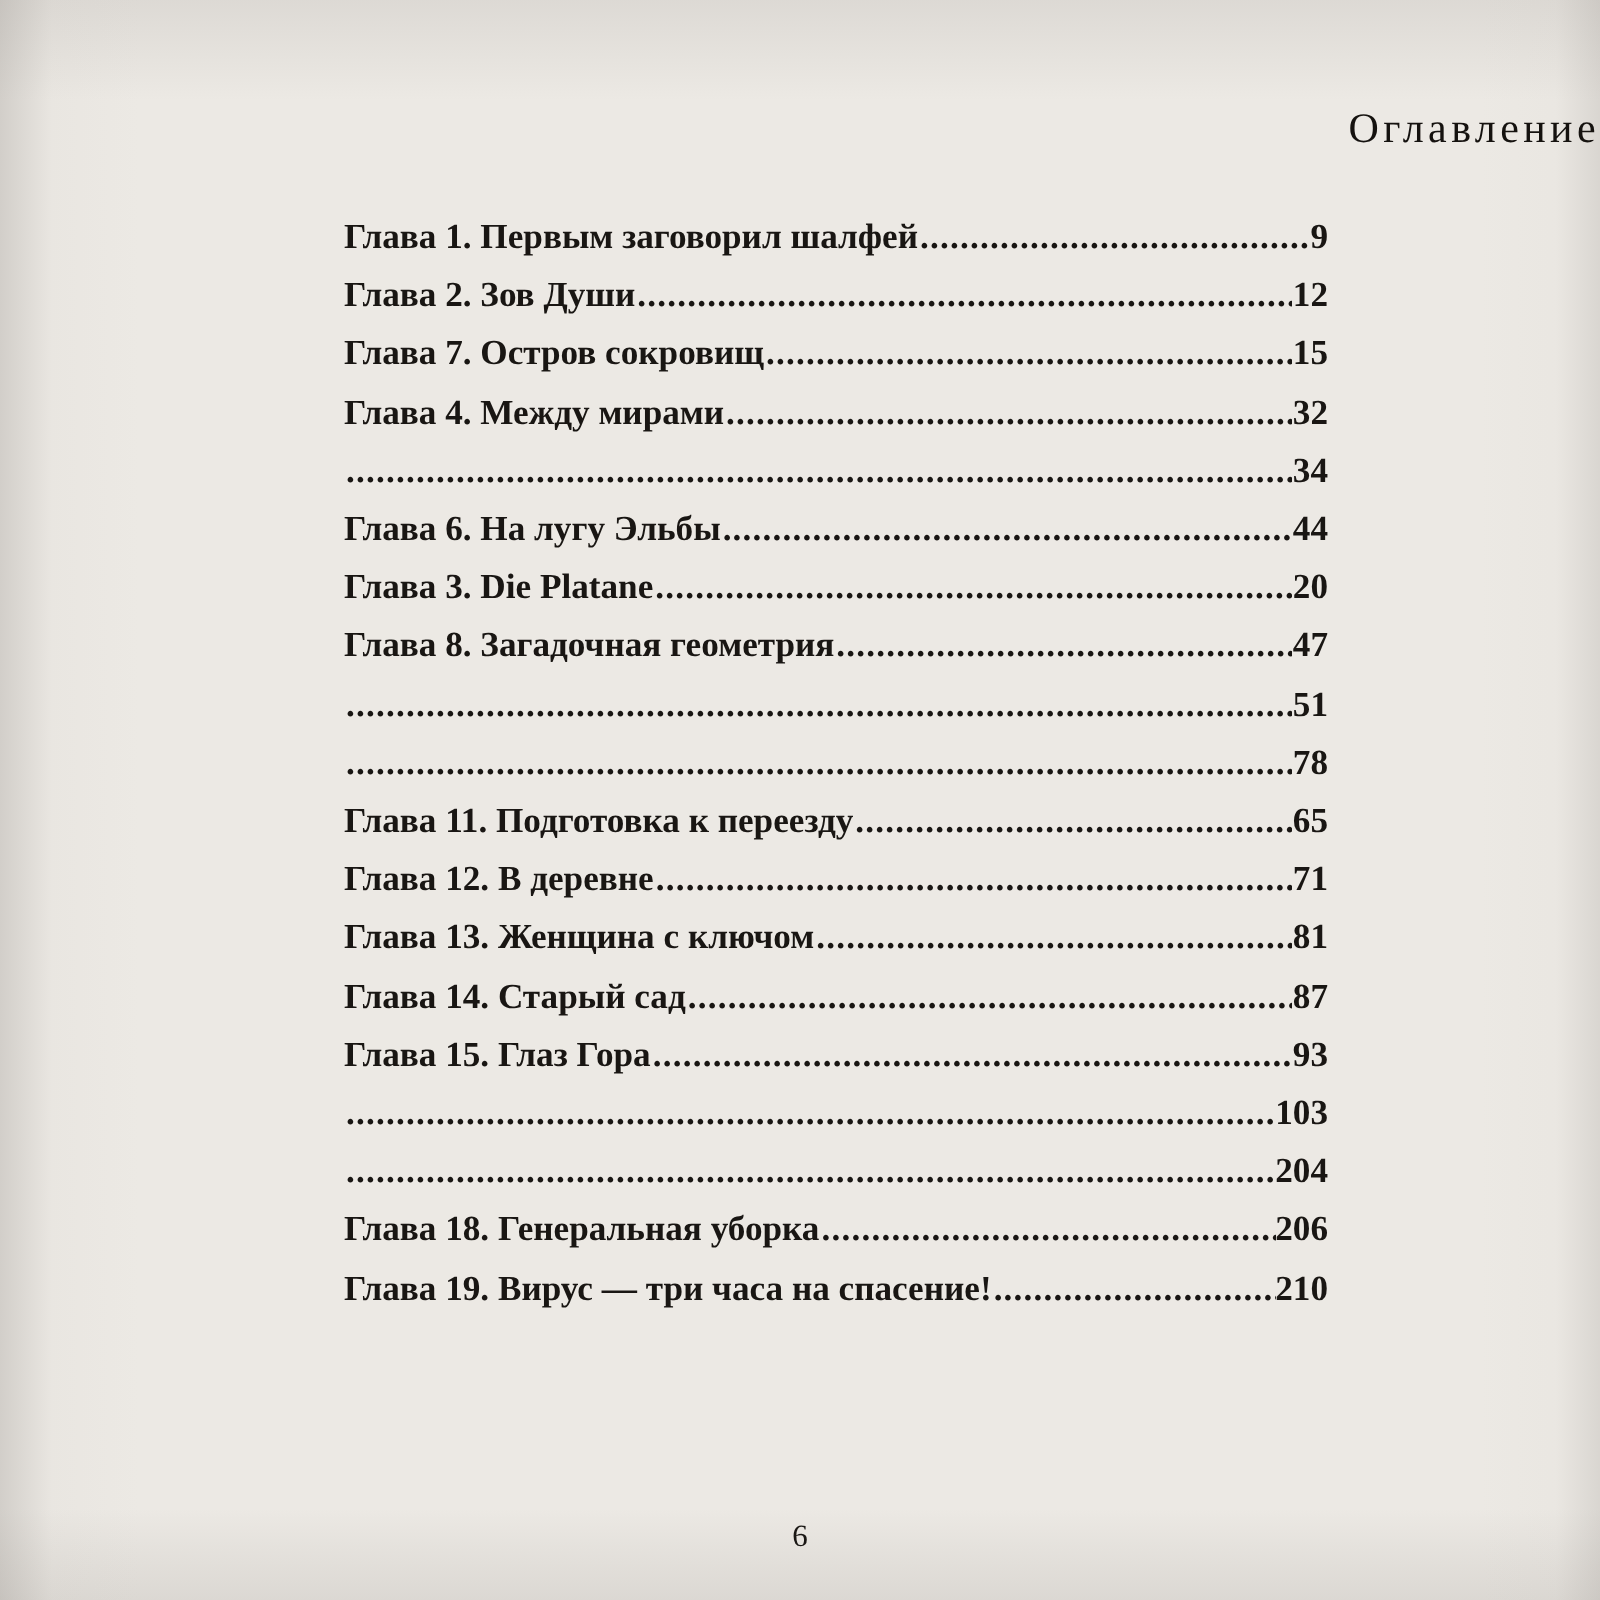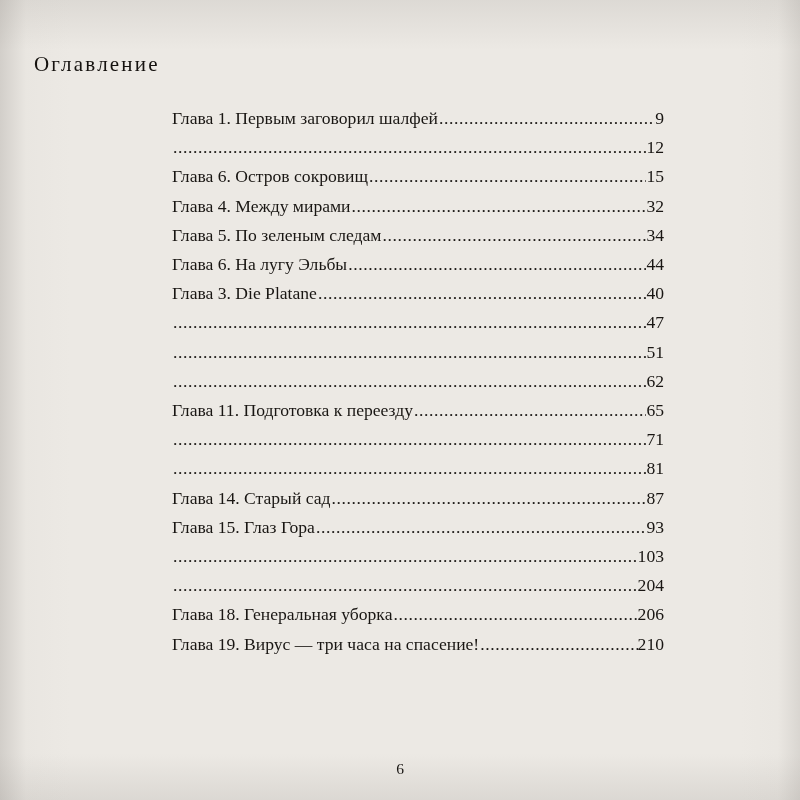--- a/index.html
+++ b/index.html
@@ -34,40 +34,41 @@
     left: 0;
     top: 0;
     right: 0;
     bottom: 0;
   }
   .toc-title {
     position: absolute;
     left: 0;
     right: 0;
     top: 52px;
-    text-align: left;
+    text-align: right;
     font-size: 21px;
     letter-spacing: 2.2px;
     color: #15120f;
     font-family: "Liberation Serif", serif;
     margin-left: 34px;
   }
   .toc-list {
     position: absolute;
     left: 172px;
     top: 104px;
     width: 492px;
   }
   .toc-entry {
     display: flex;
     align-items: flex-end;
     font-size: 17.6px;
     line-height: 29.2px;
     color: #191613;
     white-space: nowrap;
+    font-weight: bold;
   }
   .entry-label {
     flex: 0 0 auto;
   }
   .entry-dots {
     flex: 1 1 auto;
     overflow: hidden;
     margin: 0 0px 0 1px;
     font-size: 17.6px;
     letter-spacing: 0.6px;
@@ -95,70 +96,73 @@
 
     <div class="toc-title">Оглавление</div>
 
     <div class="toc-list">
         <div class="toc-entry">
           <span class="entry-label">Глава 1. Первым заговорил шалфей</span>
           <span class="entry-dots">................................................................................................</span>
           <span class="entry-page">9</span>
         </div>
         <div class="toc-entry">
+          <span class="entry-label">Глава 2. Зов Души</span>
           <span class="entry-dots">................................................................................................</span>
           <span class="entry-page">12</span>
         </div>
         <div class="toc-entry">
-          <span class="entry-label">Глава 6. Остров сокровищ</span>
+          <span class="entry-label">Глава 7. Остров сокровищ</span>
           <span class="entry-dots">................................................................................................</span>
           <span class="entry-page">15</span>
         </div>
         <div class="toc-entry">
           <span class="entry-label">Глава 4. Между мирами</span>
           <span class="entry-dots">................................................................................................</span>
           <span class="entry-page">32</span>
         </div>
         <div class="toc-entry">
-          <span class="entry-label">Глава 5. По зеленым следам</span>
           <span class="entry-dots">................................................................................................</span>
           <span class="entry-page">34</span>
         </div>
         <div class="toc-entry">
           <span class="entry-label">Глава 6. На лугу Эльбы</span>
           <span class="entry-dots">................................................................................................</span>
           <span class="entry-page">44</span>
         </div>
         <div class="toc-entry">
           <span class="entry-label">Глава 3. Die Platane</span>
           <span class="entry-dots">................................................................................................</span>
-          <span class="entry-page">40</span>
+          <span class="entry-page">20</span>
         </div>
         <div class="toc-entry">
+          <span class="entry-label">Глава 8. Загадочная геометрия</span>
           <span class="entry-dots">................................................................................................</span>
           <span class="entry-page">47</span>
         </div>
         <div class="toc-entry">
           <span class="entry-dots">................................................................................................</span>
           <span class="entry-page">51</span>
         </div>
         <div class="toc-entry">
           <span class="entry-dots">................................................................................................</span>
-          <span class="entry-page">62</span>
+          <span class="entry-page">78</span>
         </div>
         <div class="toc-entry">
           <span class="entry-label">Глава 11. Подготовка к переезду</span>
           <span class="entry-dots">................................................................................................</span>
           <span class="entry-page">65</span>
         </div>
         <div class="toc-entry">
+          <span class="entry-label">Глава 12. В деревне</span>
           <span class="entry-dots">................................................................................................</span>
           <span class="entry-page">71</span>
         </div>
         <div class="toc-entry">
+          <span class="entry-label">Глава 13. Женщина с ключом</span>
           <span class="entry-dots">................................................................................................</span>
           <span class="entry-page">81</span>
         </div>
         <div class="toc-entry">
           <span class="entry-label">Глава 14. Старый сад</span>
           <span class="entry-dots">................................................................................................</span>
           <span class="entry-page">87</span>
         </div>
         <div class="toc-entry">
           <span class="entry-label">Глава 15. Глаз Гора</span>

